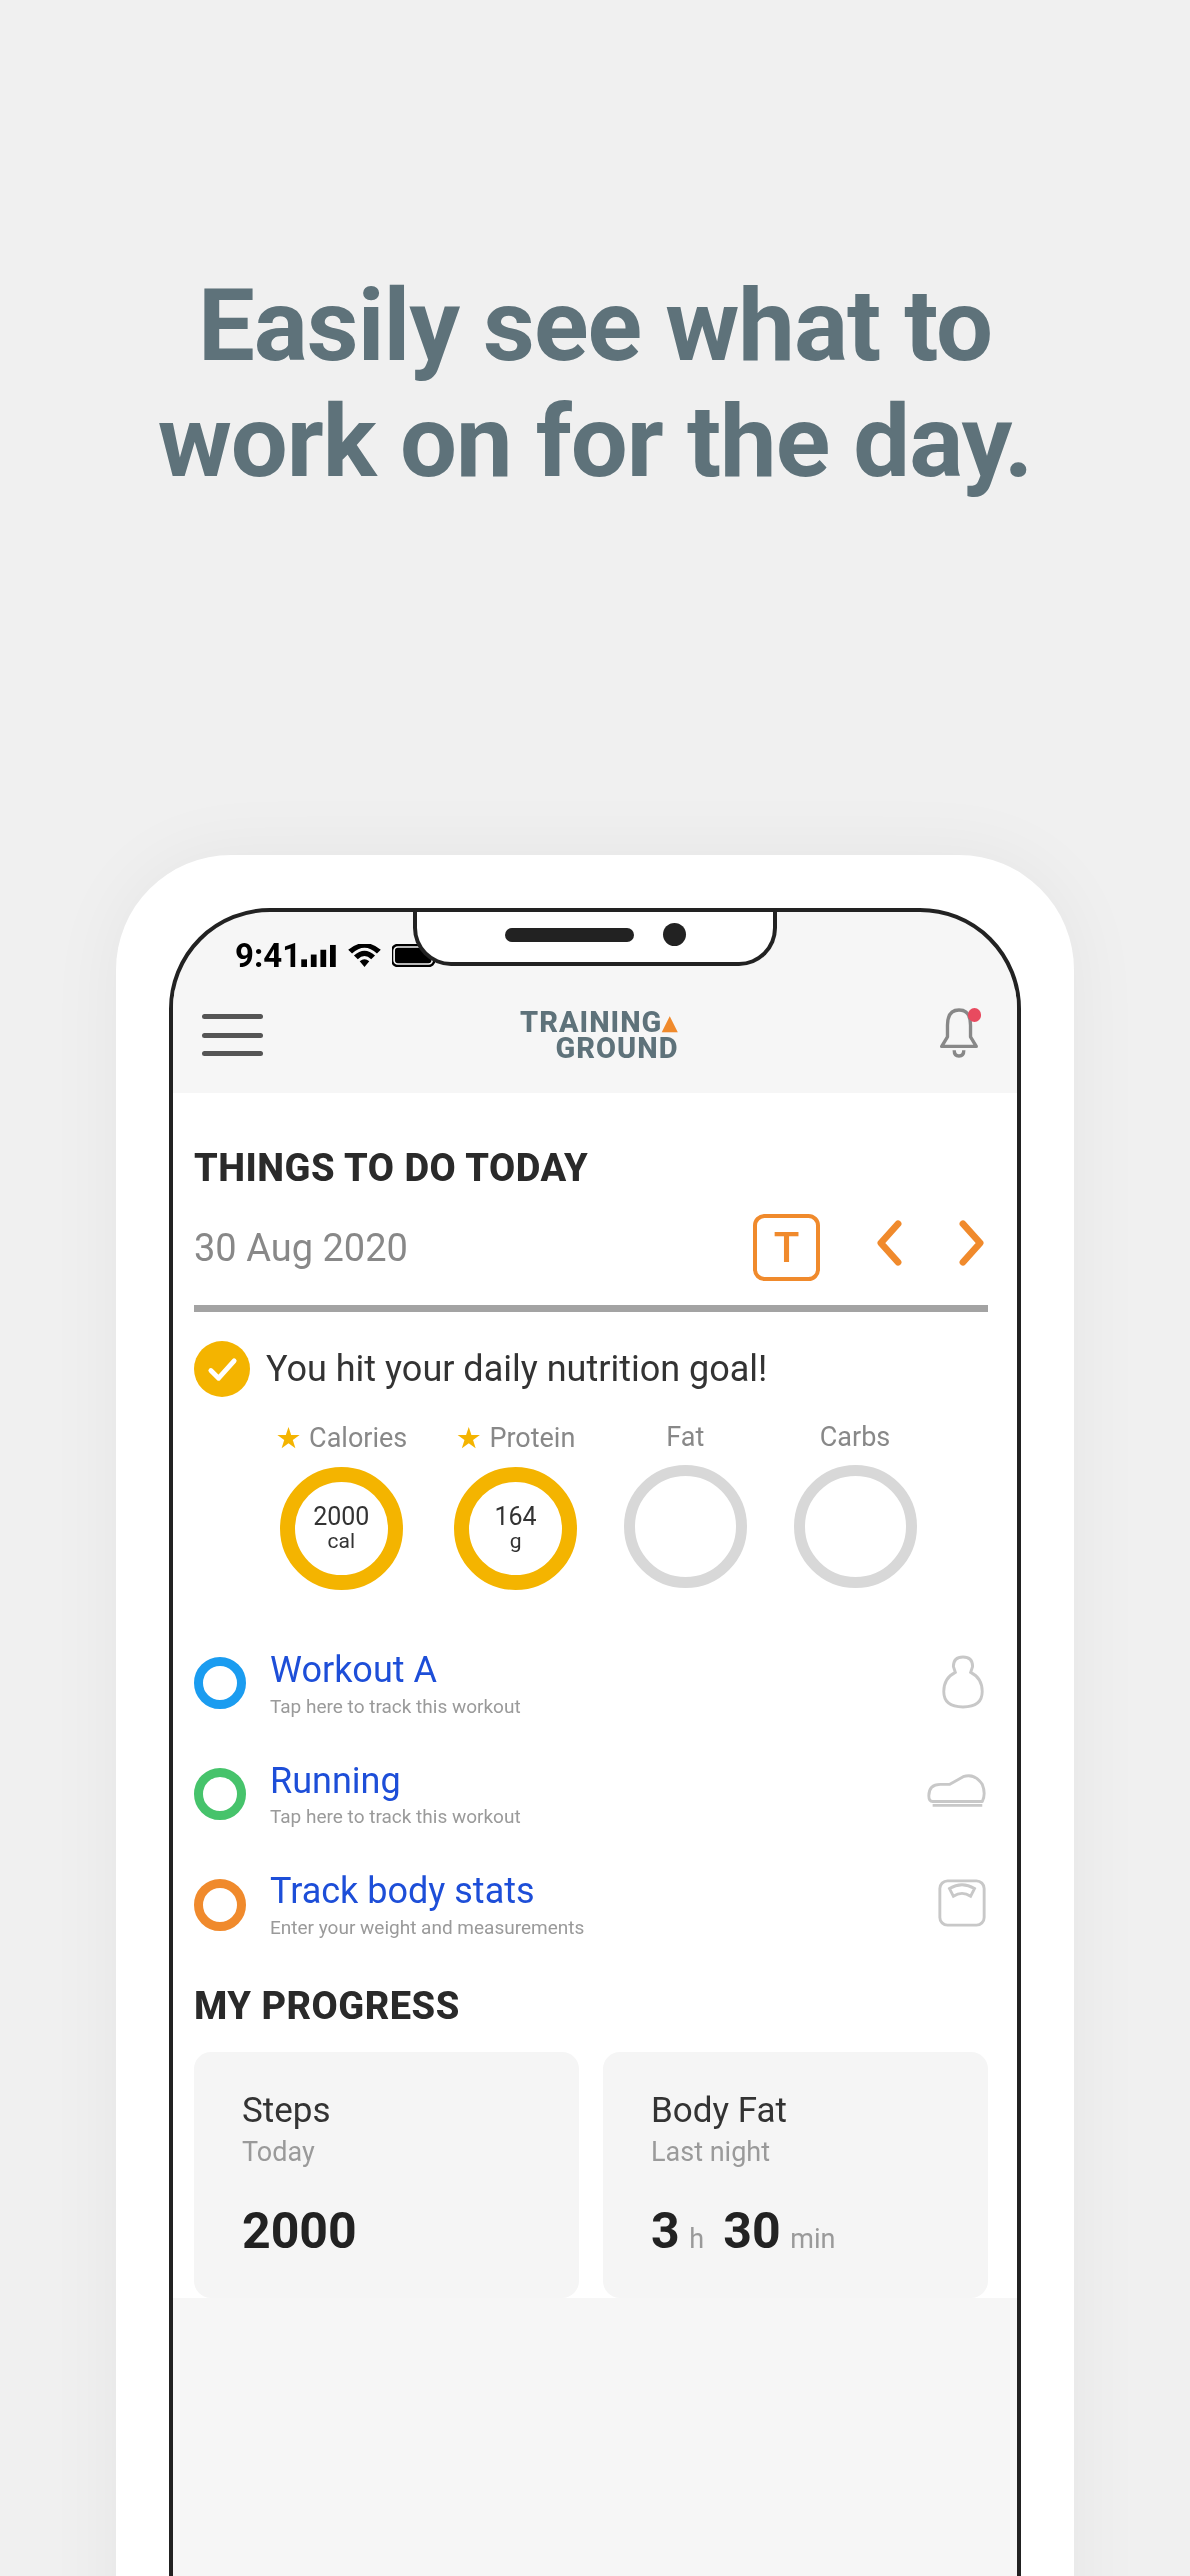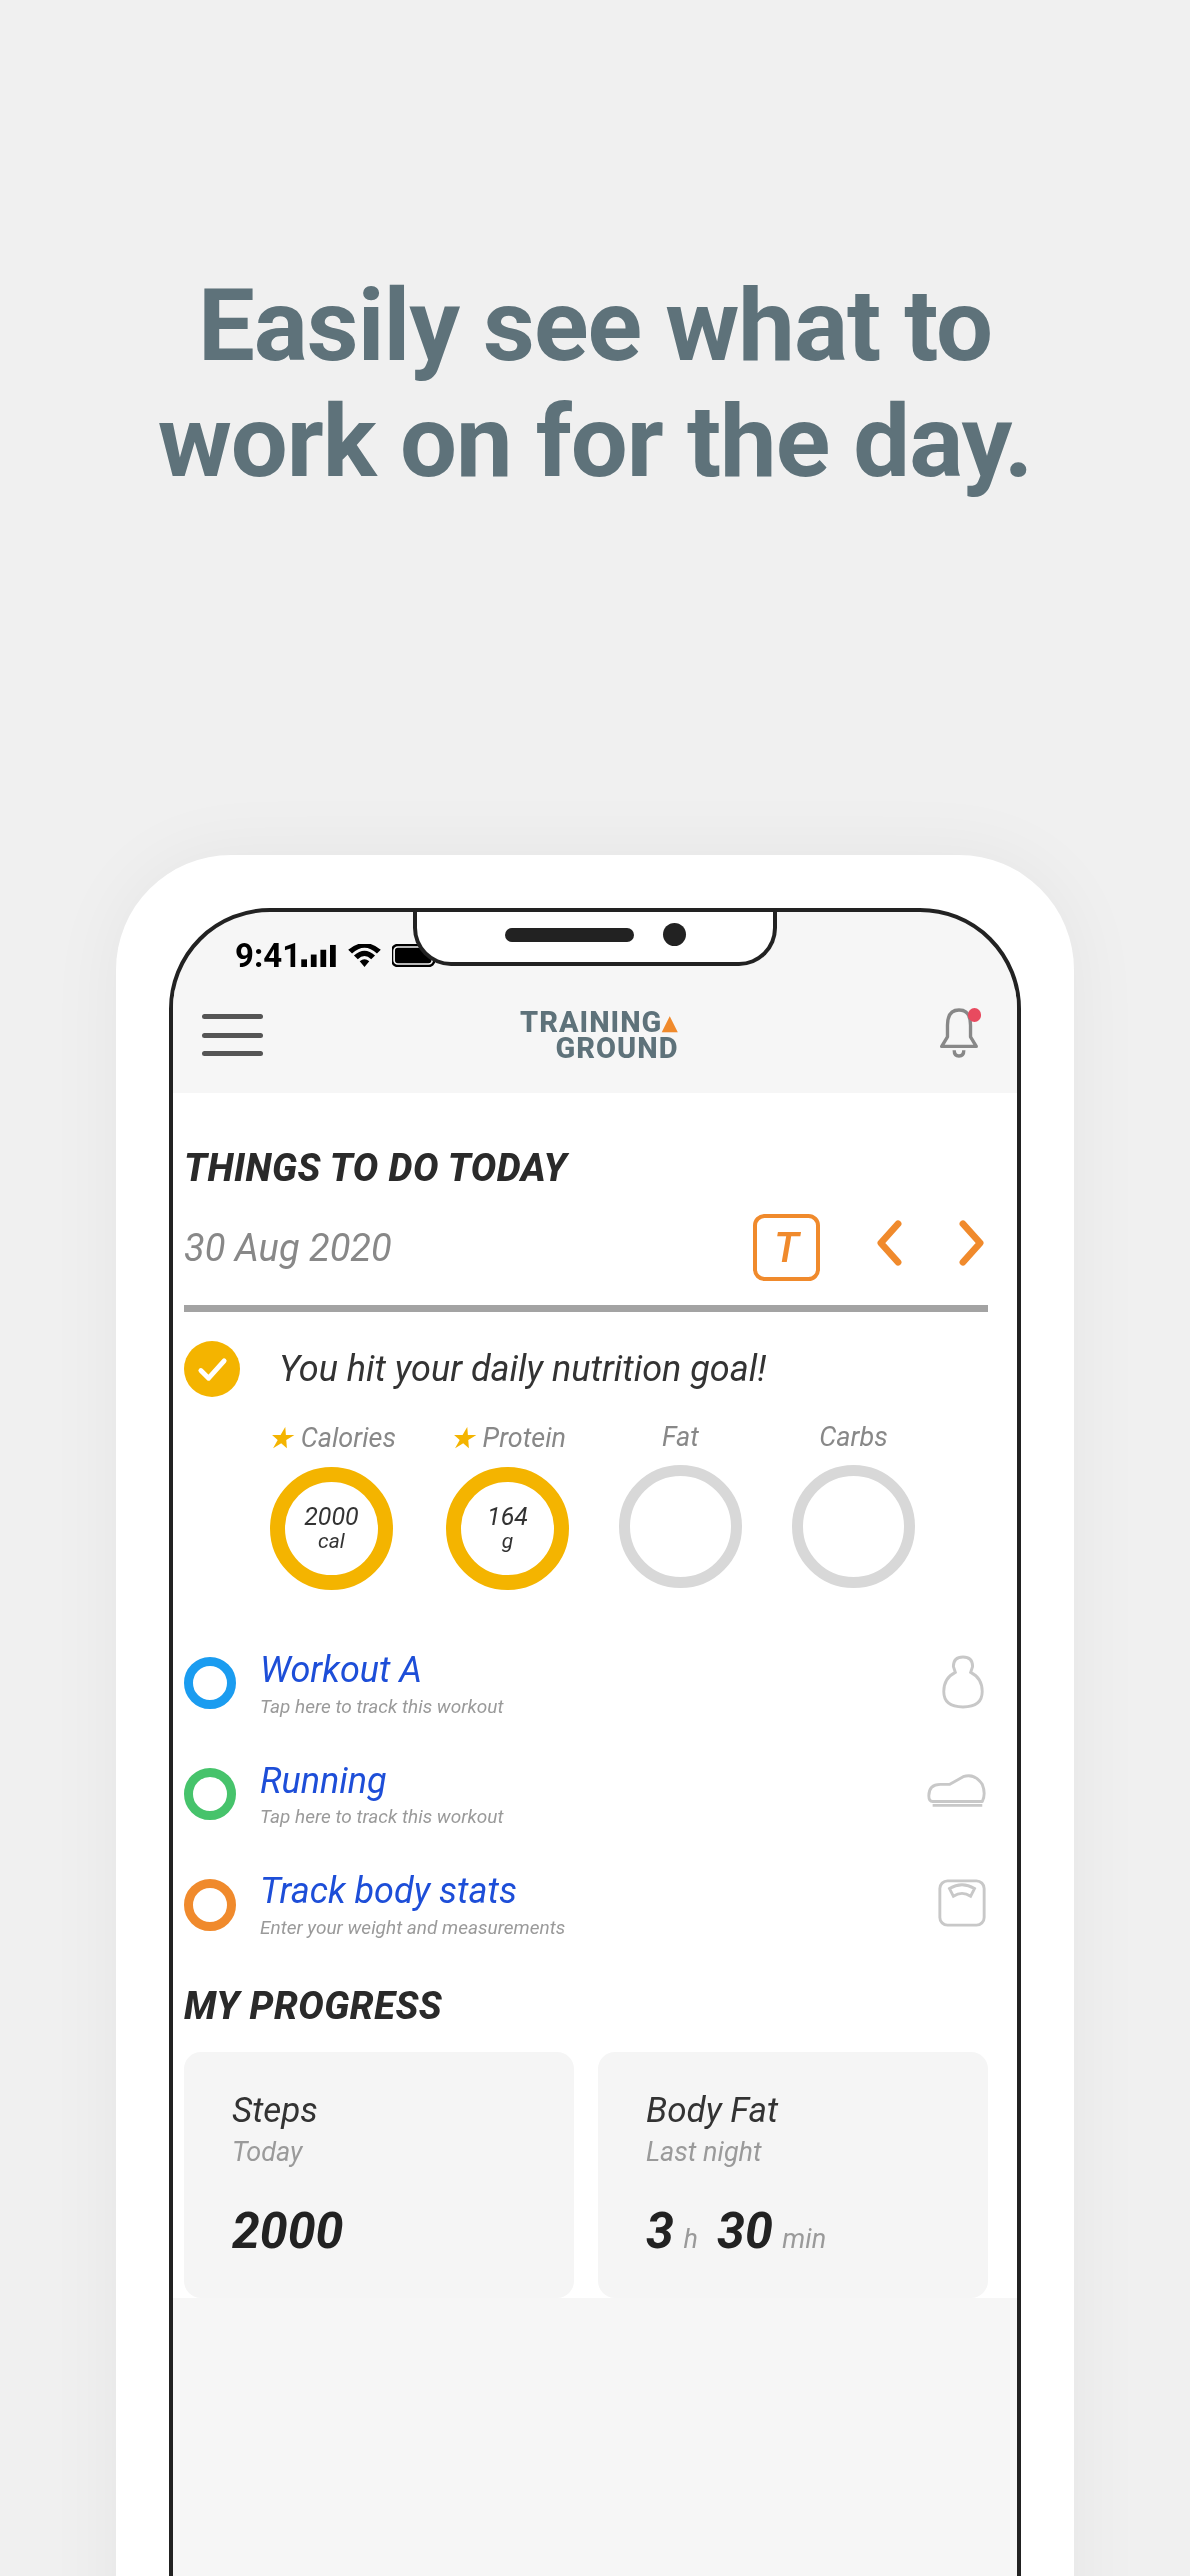--- a/index.html
+++ b/index.html
@@ -76,30 +76,30 @@
   }
   .hamburger { width: 61px; height: 42px; display:flex; flex-direction:column; justify-content:space-between; }
   .hamburger span { height: 4.8px; background:#555; border-radius:2.9px; }
   .logo { text-align:center; line-height:0.9; font-weight:800; letter-spacing:1px; }
   .logo .l1 { color:#5e727a; font-size: 29px; }
   .logo .l2 { color:#5e727a; font-size: 29px; margin-left: 36px; }
   .logo .dot { color:#f08a2c; font-size:29px; }
   .bell-wrap { position: relative; }
   .bell-badge { position:absolute; top:1.9px; right:1.9px; width:13.4px; height:13.4px; background:#e84a5f; border-radius:50%; }
 
-  .content { background:#fff; padding: 29px 29px 0 11px; font-style: italic; }
+  .content { background:#fff; padding: 29px 29px 0 21px; }
   .section-title { font-weight:800; color:#2a2a2a; font-size: 38px; letter-spacing: 0.5px; margin-top: 24px; margin-bottom: 24px; }
 
   .date-row { display:flex; align-items:center; justify-content:space-between; border-bottom:7px solid #a3a3a3; padding-bottom: 24px; margin-bottom: 29px; }
   .date-text { color:#888; font-size: 38px; }
   .date-controls { display:flex; align-items:center; gap: 53px; }
   .t-box { width:67px; height:67px; border:4.8px solid #f08a2c; border-radius:11.5px; display:flex; align-items:center; justify-content:center; color:#f08a2c; font-size:42px; font-weight:500; }
   .chev { font-size: 54px; color:#f08a2c; font-weight:500; }
 
-  .goal-row { display:flex; align-items:center; gap: 39px; margin-bottom: 24px; }
+  .goal-row { display:flex; align-items:center; gap: 16px; margin-bottom: 24px; }
   .check-circle { width:56px; height:56px; border-radius:50%; background:#f4b400; display:flex; align-items:center; justify-content:center; }
   .check-circle svg { width:33px; height:33px; }
   .goal-text { font-size: 36px; color:#333; }
 
   .macros { display:flex; justify-content:space-around; padding: 0 48px 38px 58px; }
   .macro { display:flex; flex-direction:column; align-items:center; gap:11.5px; }
   .macro-label { display:flex; align-items:center; gap:7.7px; font-size:27px; color:#888; }
   .star { color:#f4b400; font-size:29px; }
   .ring { width:123px; height:123px; border-radius:50%; display:flex; flex-direction:column; align-items:center; justify-content:center; }
   .ring.gold { border:15.3px solid #f4b400; }

